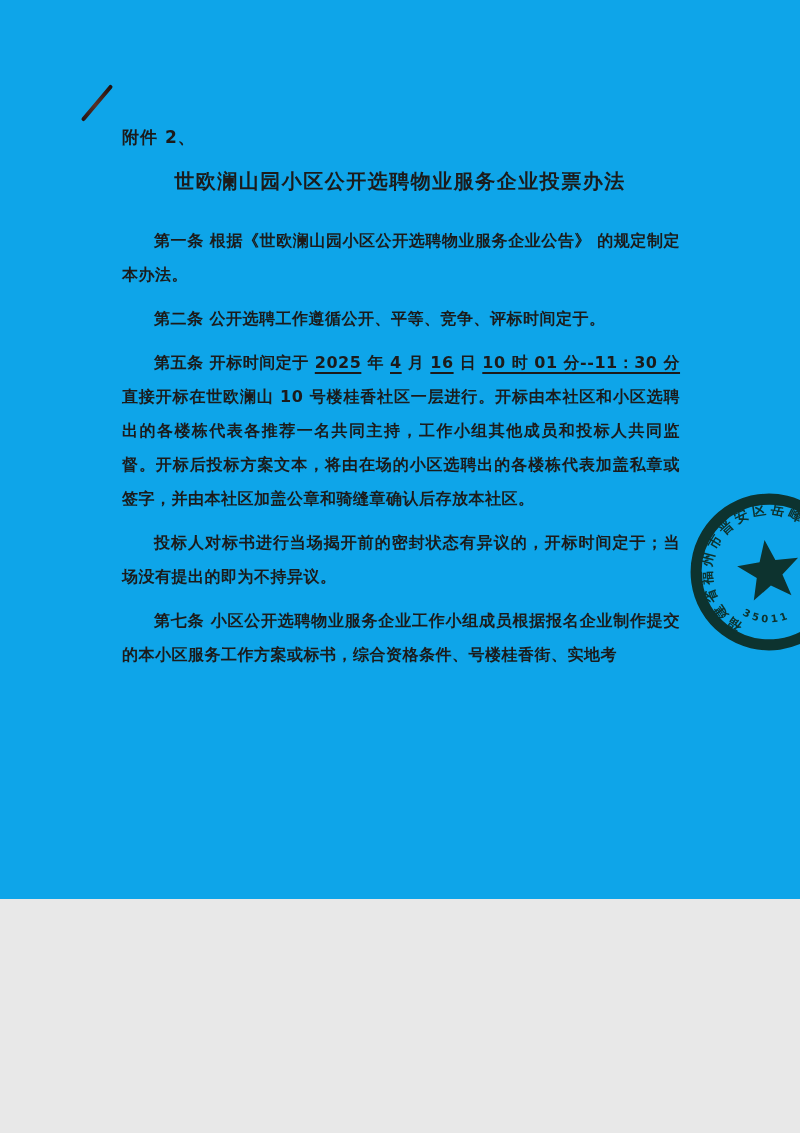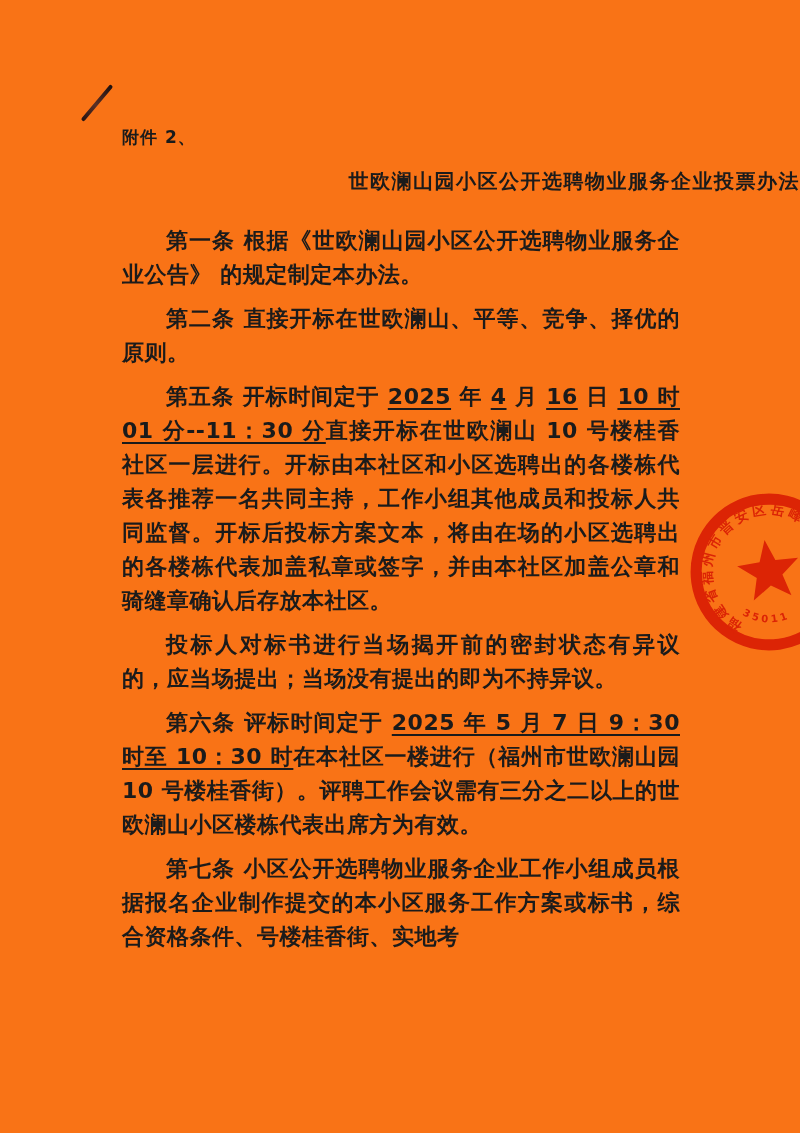--- a/index.html
+++ b/index.html
@@ -2,23 +2,23 @@
 <html><head>
 <meta charset="utf-8">
 <style>
   * { margin: 0; padding: 0; box-sizing: border-box; }
   html, body { background: #e8e8e8; }
   body { font-family: "DejaVu Sans", "Liberation Sans", sans-serif; }
 
   .page {
     position: relative;
     width: 800px;
-    height: 1133px;
+    height: 899px;
     margin: 0 auto;
-    background: #f97316;
+    background: #0ea5e9;
     overflow: hidden;
     color: #1b1b1b;
   }
 
   
   .pen-mark {
     position: absolute;
     left: 74px;
     top: 101px;
     width: 46px;
@@ -35,35 +35,35 @@
     font-size: 17px;
     font-weight: 600;
     letter-spacing: 1px;
   }
 
   .title {
     position: absolute;
     left: 0;
     right: 0;
     top: 168px;
-    text-align: right;
+    text-align: center;
     font-size: 20px;
     font-weight: 700;
     letter-spacing: 1.5px;
   }
 
   .doc-body {
     position: absolute;
     left: 122px;
     right: 120px;
     top: 214px;
   }
 
   .para {
-    font-size: 22px;
+    font-size: 16px;
     font-weight: 600;
     line-height: 34px;
     letter-spacing: 0.5px;
     text-align: justify;
     text-indent: 2em;
     margin: 10px 0;
   }
 
   .seg.u {
     text-decoration: underline;
@@ -93,24 +93,23 @@
 <div class="page">
 
   <div class="pen-mark"></div>
 
   <div class="attachment">附件 2、</div>
 
   <h1 class="title">世欧澜山园小区公开选聘物业服务企业投票办法</h1>
 
   <div class="doc-body" id="doc-body">
       <p class="para"><span class="seg">第一条  根据《世欧澜山园小区公开选聘物业服务企业公告》  的规定制定本办法。</span></p>
-      <p class="para"><span class="seg">第二条  直接开标在世欧澜山、平等、竞争、择优的原则。</span></p>
+      <p class="para"><span class="seg">第二条  公开选聘工作遵循公开、平等、竞争、评标时间定于。</span></p>
       <p class="para"><span class="seg">第五条  开标时间定于 </span><span class="seg u">2025</span><span class="seg"> 年 </span><span class="seg u">4</span><span class="seg"> 月 </span><span class="seg u">16</span><span class="seg"> 日 </span><span class="seg u">10 时 01 分--11：30 分</span><span class="seg">直接开标在世欧澜山 10 号楼桂香社区一层进行。开标由本社区和小区选聘出的各楼栋代表各推荐一名共同主持，工作小组其他成员和投标人共同监督。开标后投标方案文本，将由在场的小区选聘出的各楼栋代表加盖私章或签字，并由本社区加盖公章和骑缝章确认后存放本社区。</span></p>
-      <p class="para"><span class="seg">投标人对标书进行当场揭开前的密封状态有异议的，应当场提出；当场没有提出的即为不持异议。</span></p>
-      <p class="para"><span class="seg">第六条  评标时间定于 </span><span class="seg u">2025 年 5 月 7 日 9：30 时至 10：30 时</span><span class="seg">在本社区一楼进行（福州市世欧澜山园 10 号楼桂香街）。评聘工作会议需有三分之二以上的世欧澜山小区楼栋代表出席方为有效。</span></p>
+      <p class="para"><span class="seg">投标人对标书进行当场揭开前的密封状态有异议的，开标时间定于；当场没有提出的即为不持异议。</span></p>
       <p class="para"><span class="seg">第七条  小区公开选聘物业服务企业工作小组成员根据报名企业制作提交的本小区服务工作方案或标书，综合资格条件、号楼桂香街、实地考</span></p>
     </div>
 
   <svg class="stamp" viewBox="0 0 170 170" xmlns="http://www.w3.org/2000/svg">
     <circle cx="85" cy="85" r="72" fill="none" stroke="#df3a1c" stroke-width="11"></circle>
     <polygon fill="#df3a1c" points="85,53 92.9,74.1 115.4,75.1 97.8,89.2 103.8,110.9 85,98.5 66.2,110.9 72.2,89.2 54.6,75.1 77.1,74.1"></polygon>
     <path id="sealArcPath" d="M 52 133 A 58 58 0 1 1 140 65" fill="none"></path>
     <path id="sealNumPath" d="M 53 123 A 50 50 0 0 0 102 132" fill="none"></path>
     <text fill="#df3a1c" font-size="13.5" letter-spacing="3.6">
       <textPath href="#sealArcPath">福建省福州市晋安区岳峰镇桂</textPath>

